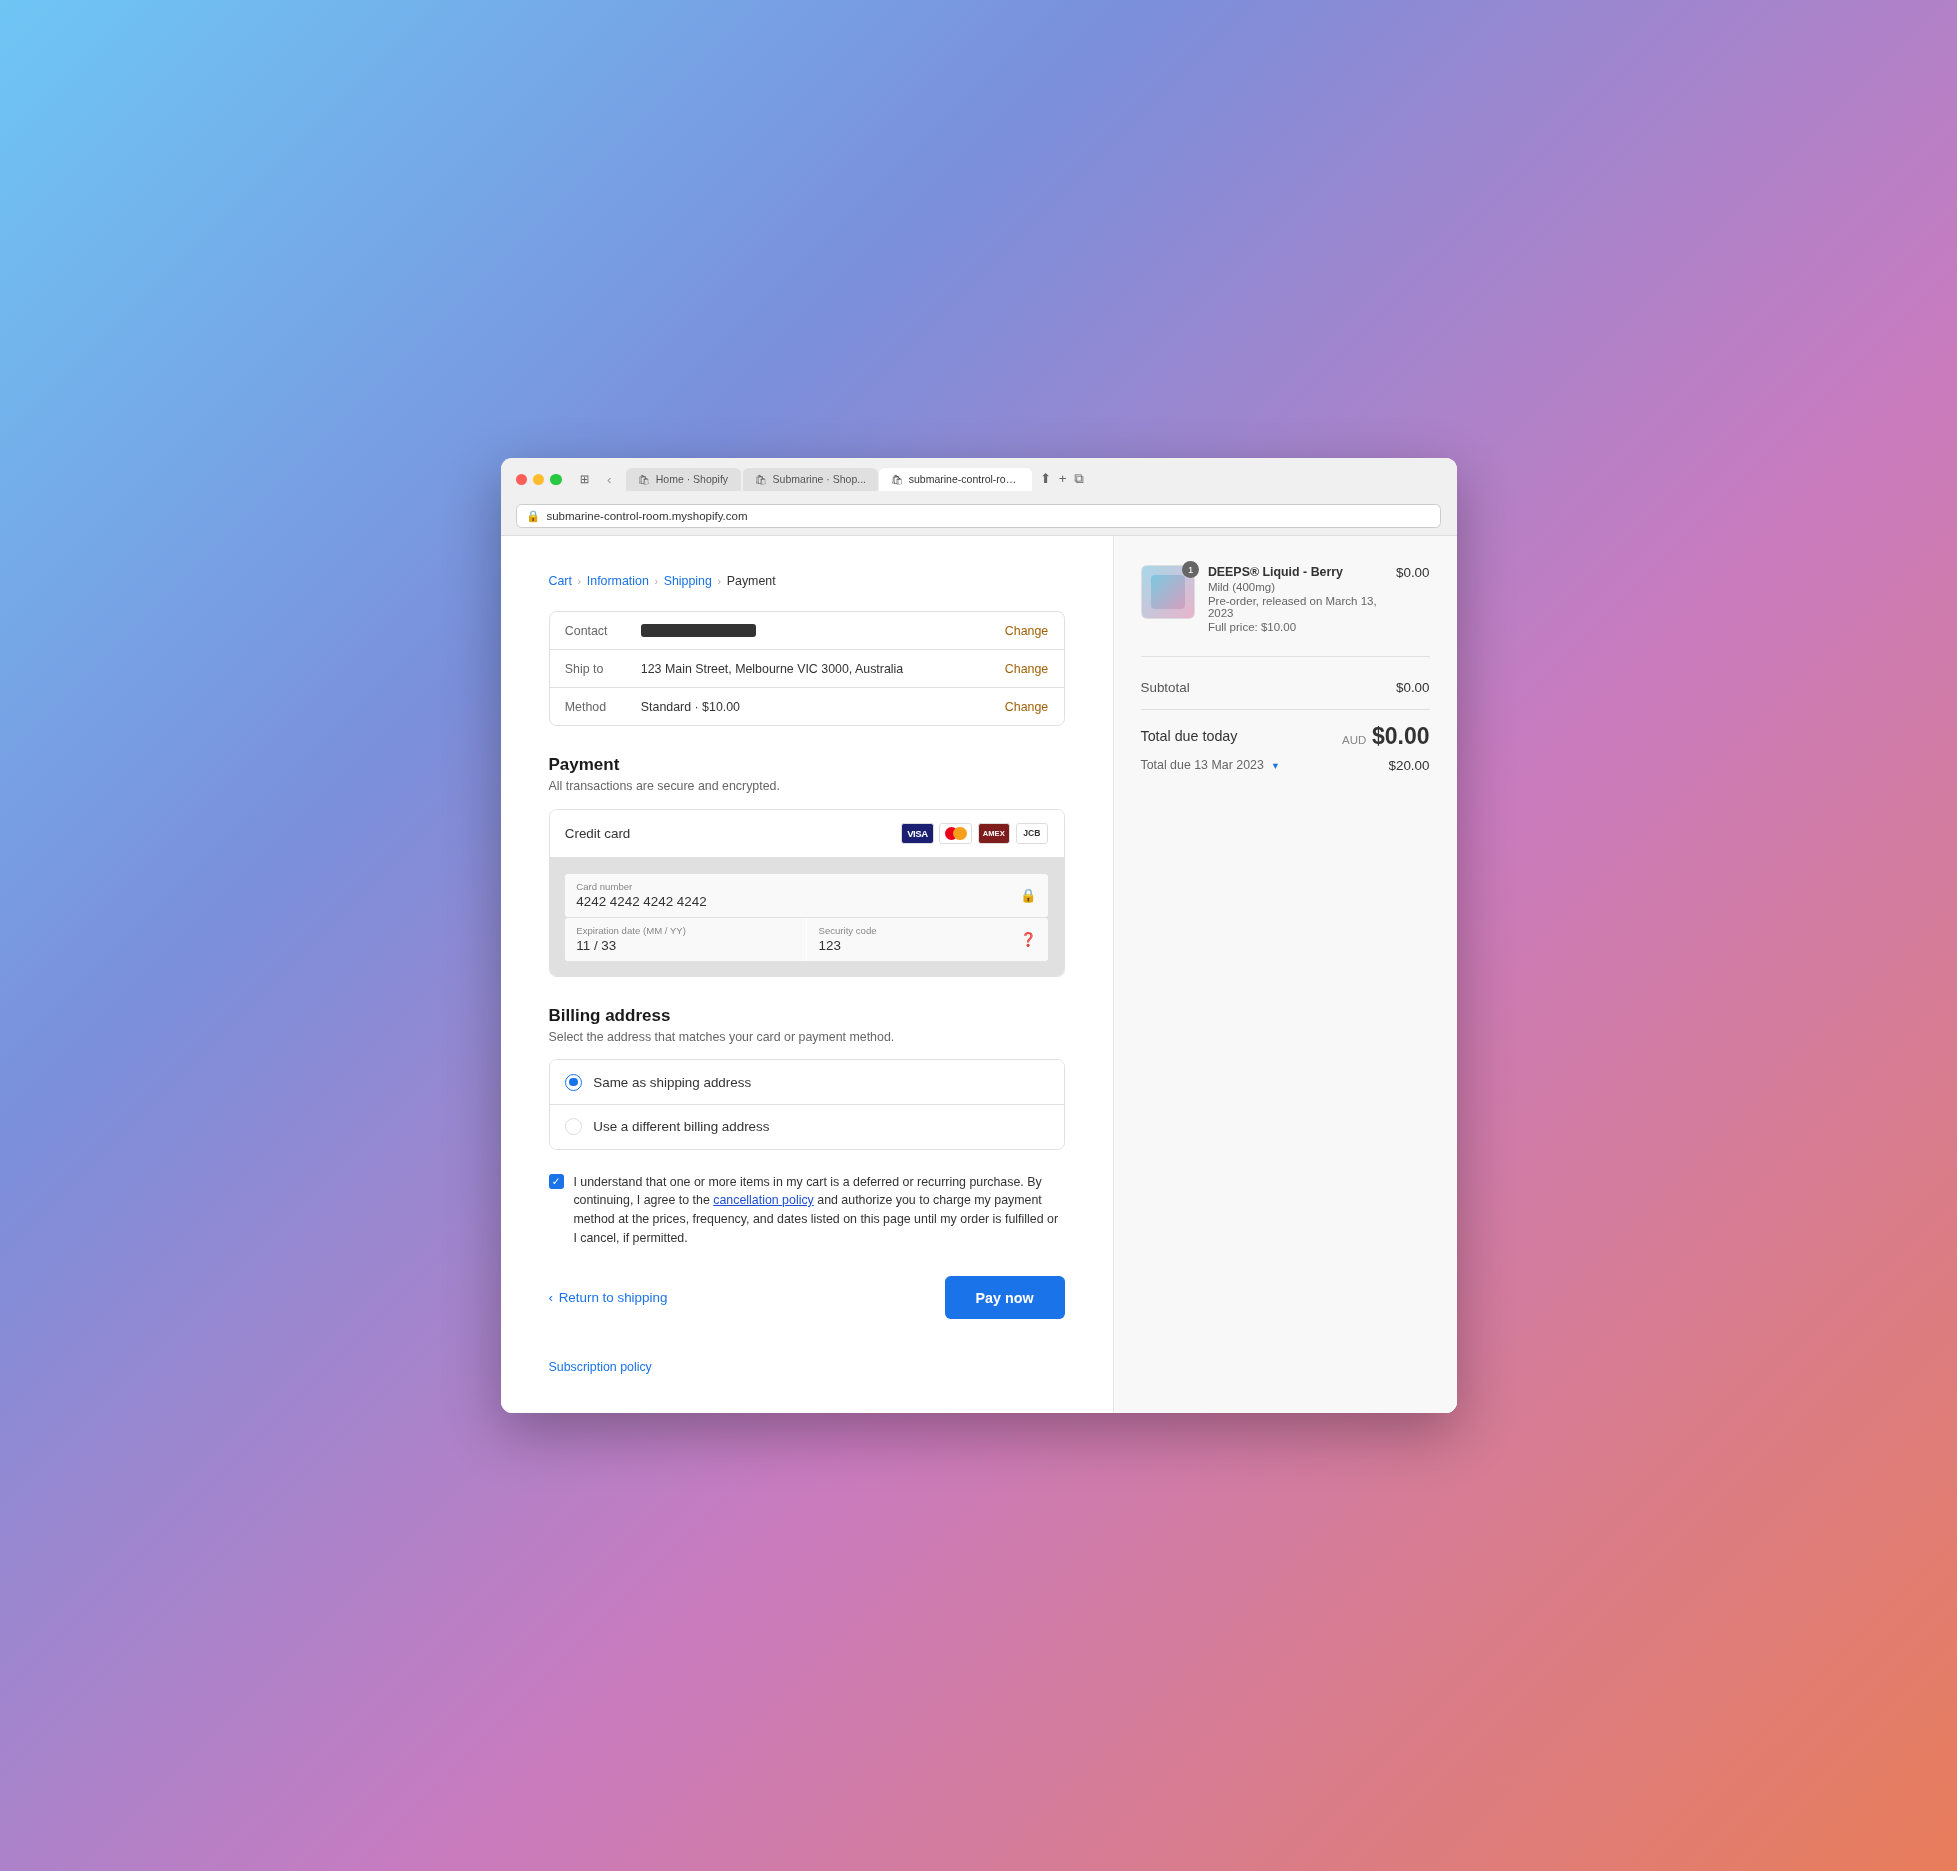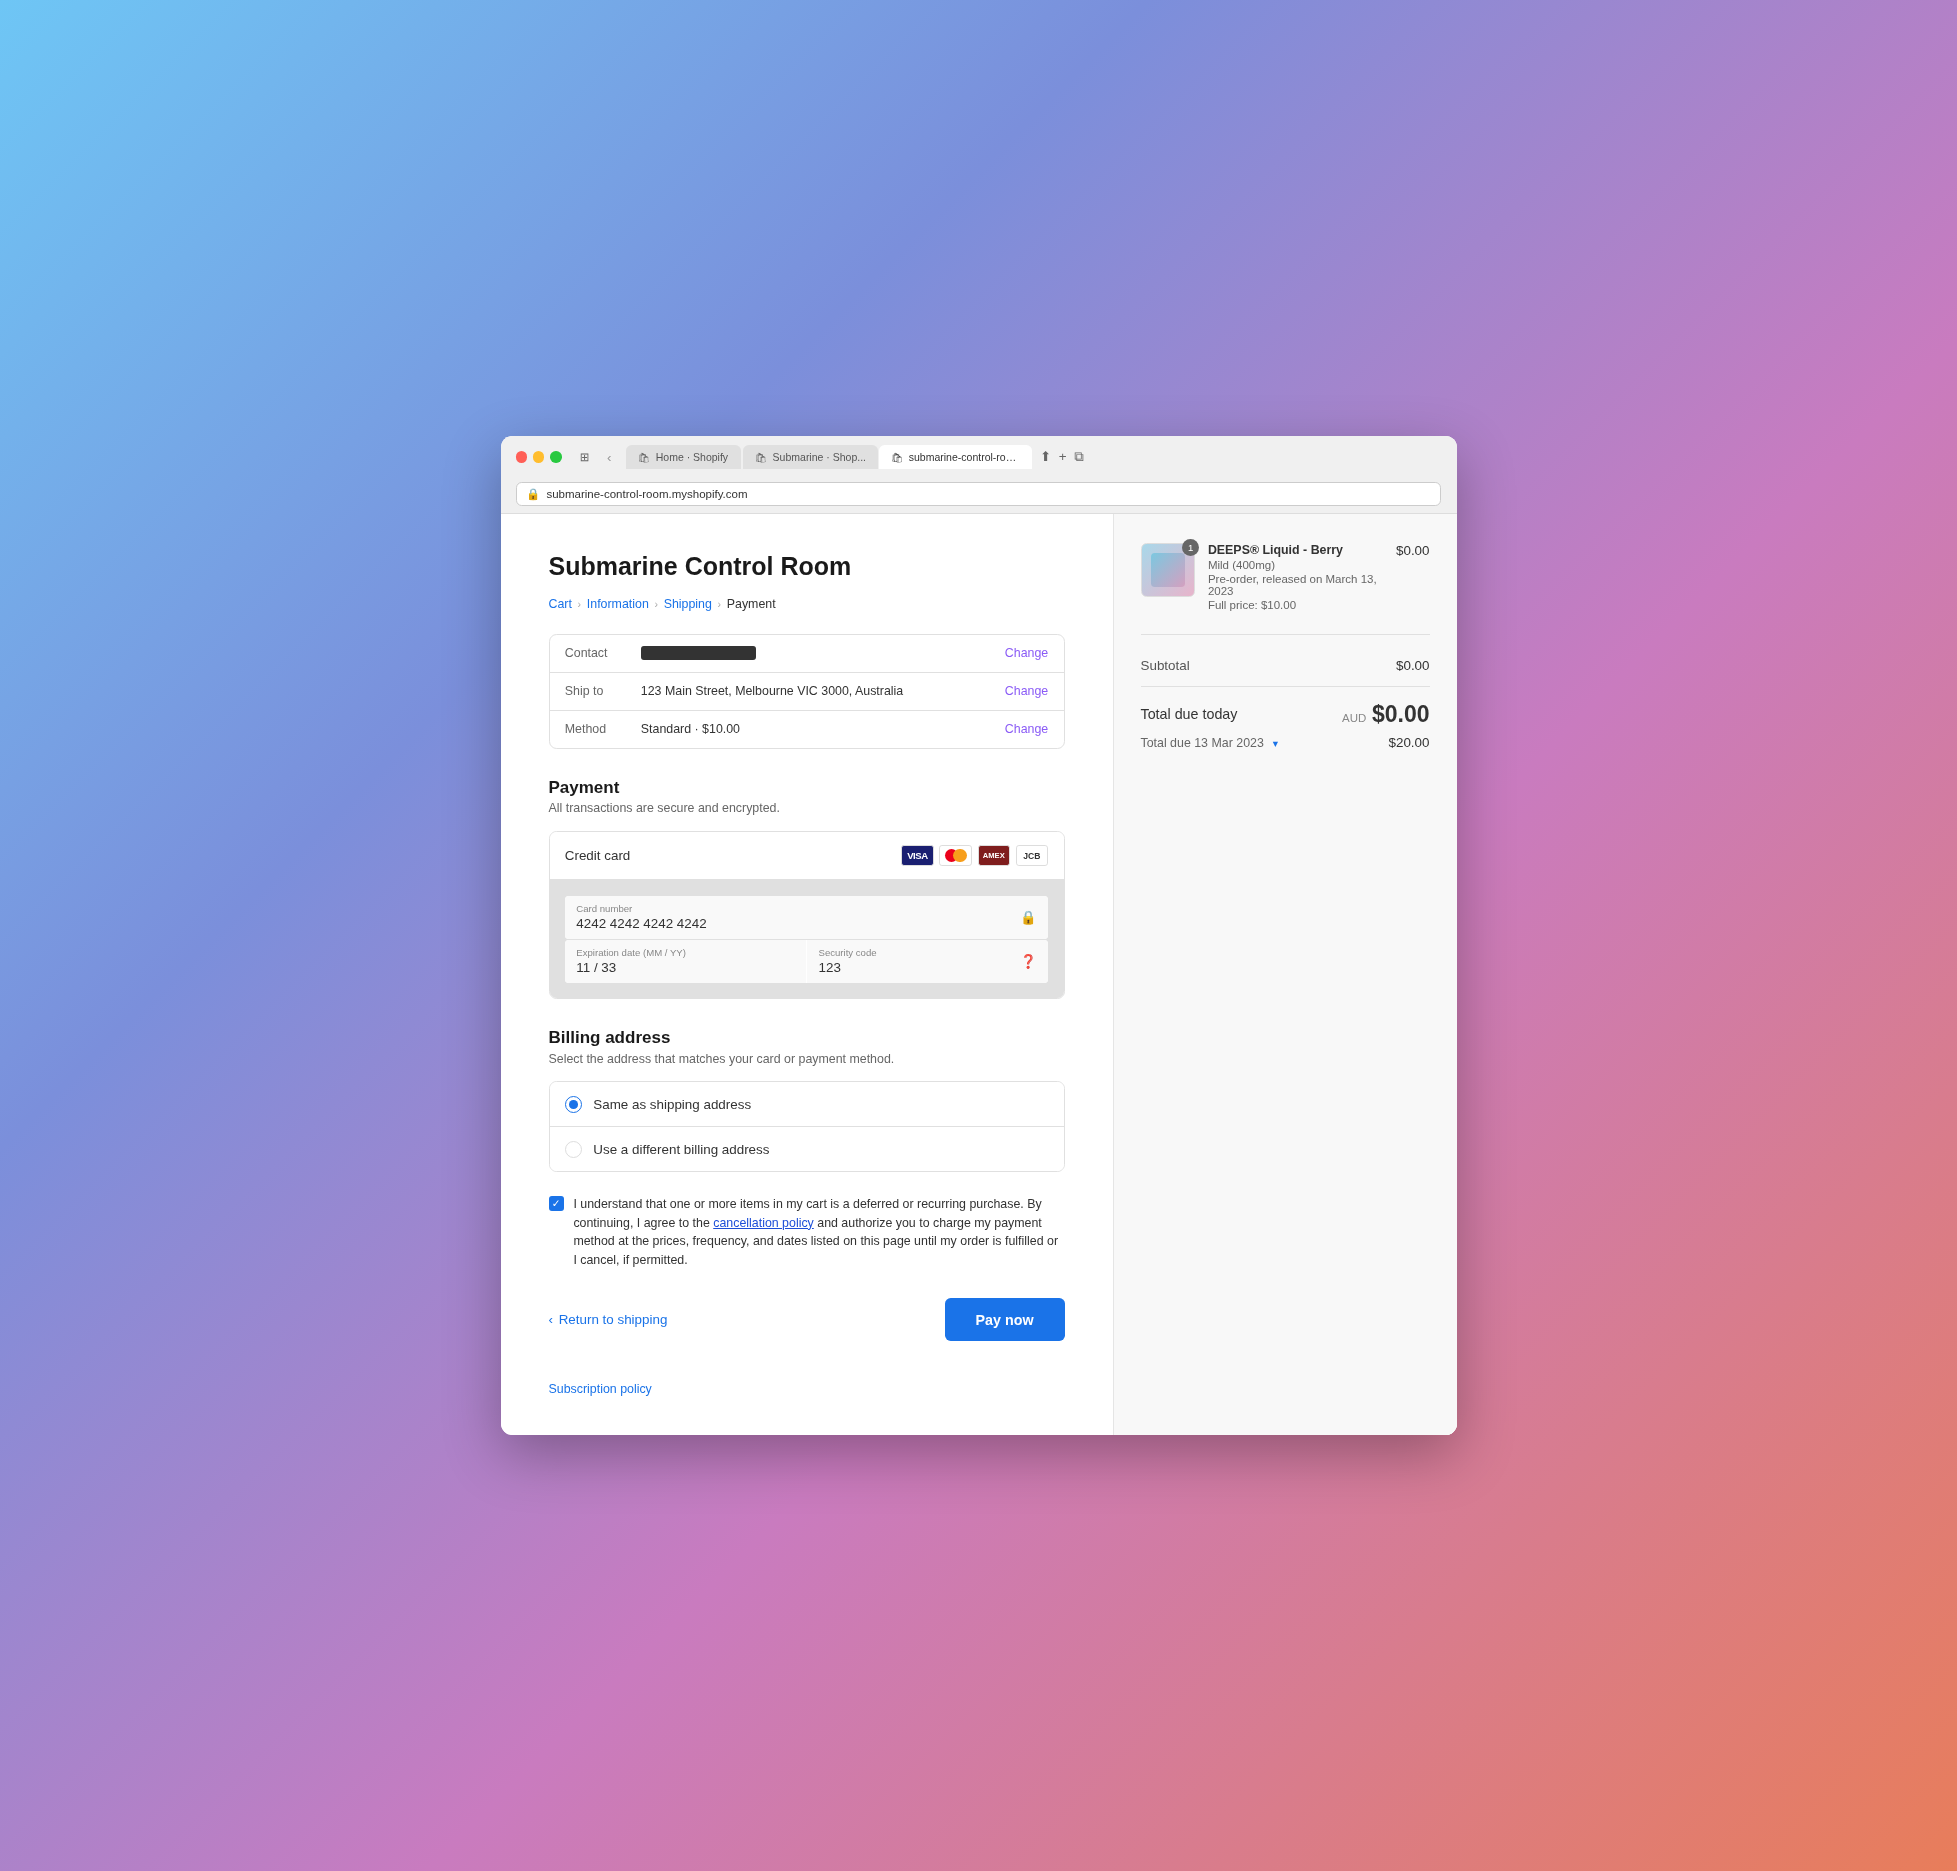--- a/index.html
+++ b/index.html
@@ -216,21 +216,21 @@
     .info-value.redacted {
       background: #333;
       color: #333;
       border-radius: 2.9px;
       display: inline-block;
       min-width: 115px;
       height: 13.4px;
     }
 
     .info-change {
-      color: #8b5cf6;
+      color: #a16207;
       font-size: 12.4px;
       cursor: pointer;
     }
 
     
     .section-title {
       font-size: 17px;
       font-weight: 600;
       color: #1a1a1a;
       margin-bottom: 3.8px;
@@ -673,21 +673,20 @@
       <div class="address-bar">
         <span>🔒</span>
         <span>submarine-control-room.myshopify.com</span>
       </div>
     </div>
   </div>
 
   <div class="page-content">
 
     <div class="left-panel">
-      <h1 class="store-title">Submarine Control Room</h1>
 
       <div class="breadcrumb">
         <span class="breadcrumb-item">Cart</span>
         <span class="breadcrumb-sep">›</span>
         <span class="breadcrumb-item">Information</span>
         <span class="breadcrumb-sep">›</span>
         <span class="breadcrumb-item">Shipping</span>
         <span class="breadcrumb-sep">›</span>
         <span class="breadcrumb-item active">Payment</span>
       </div>

